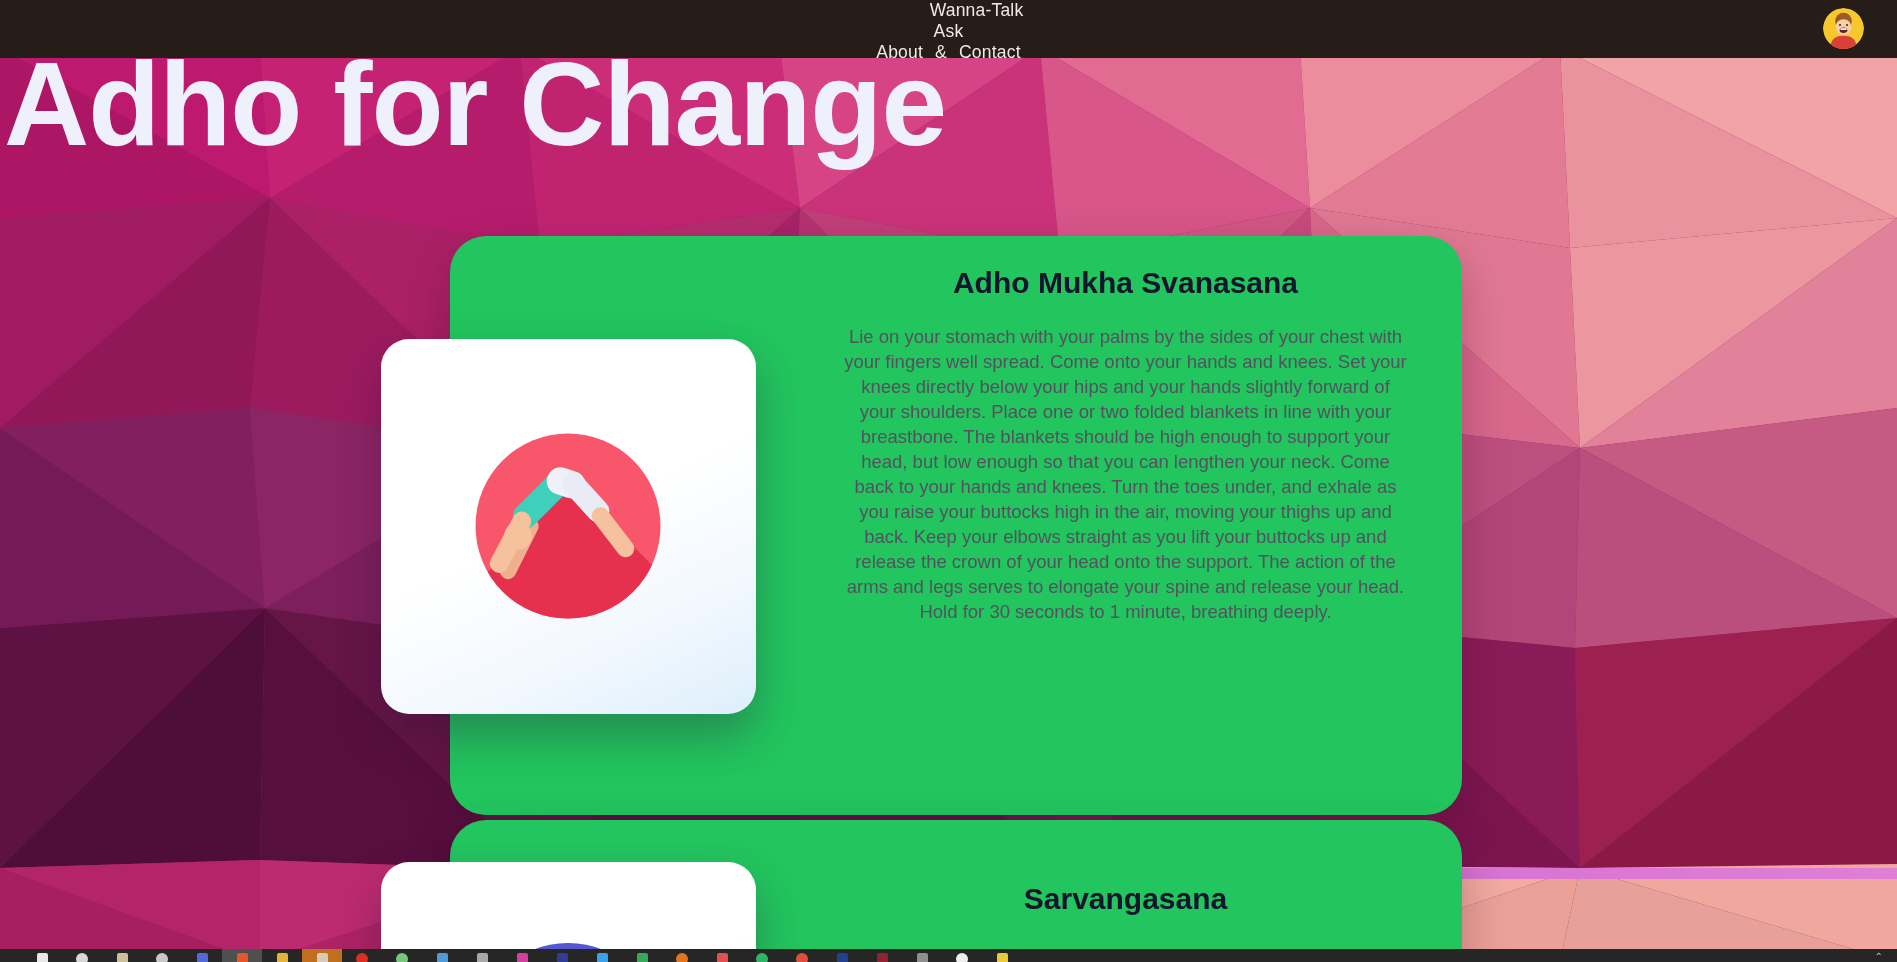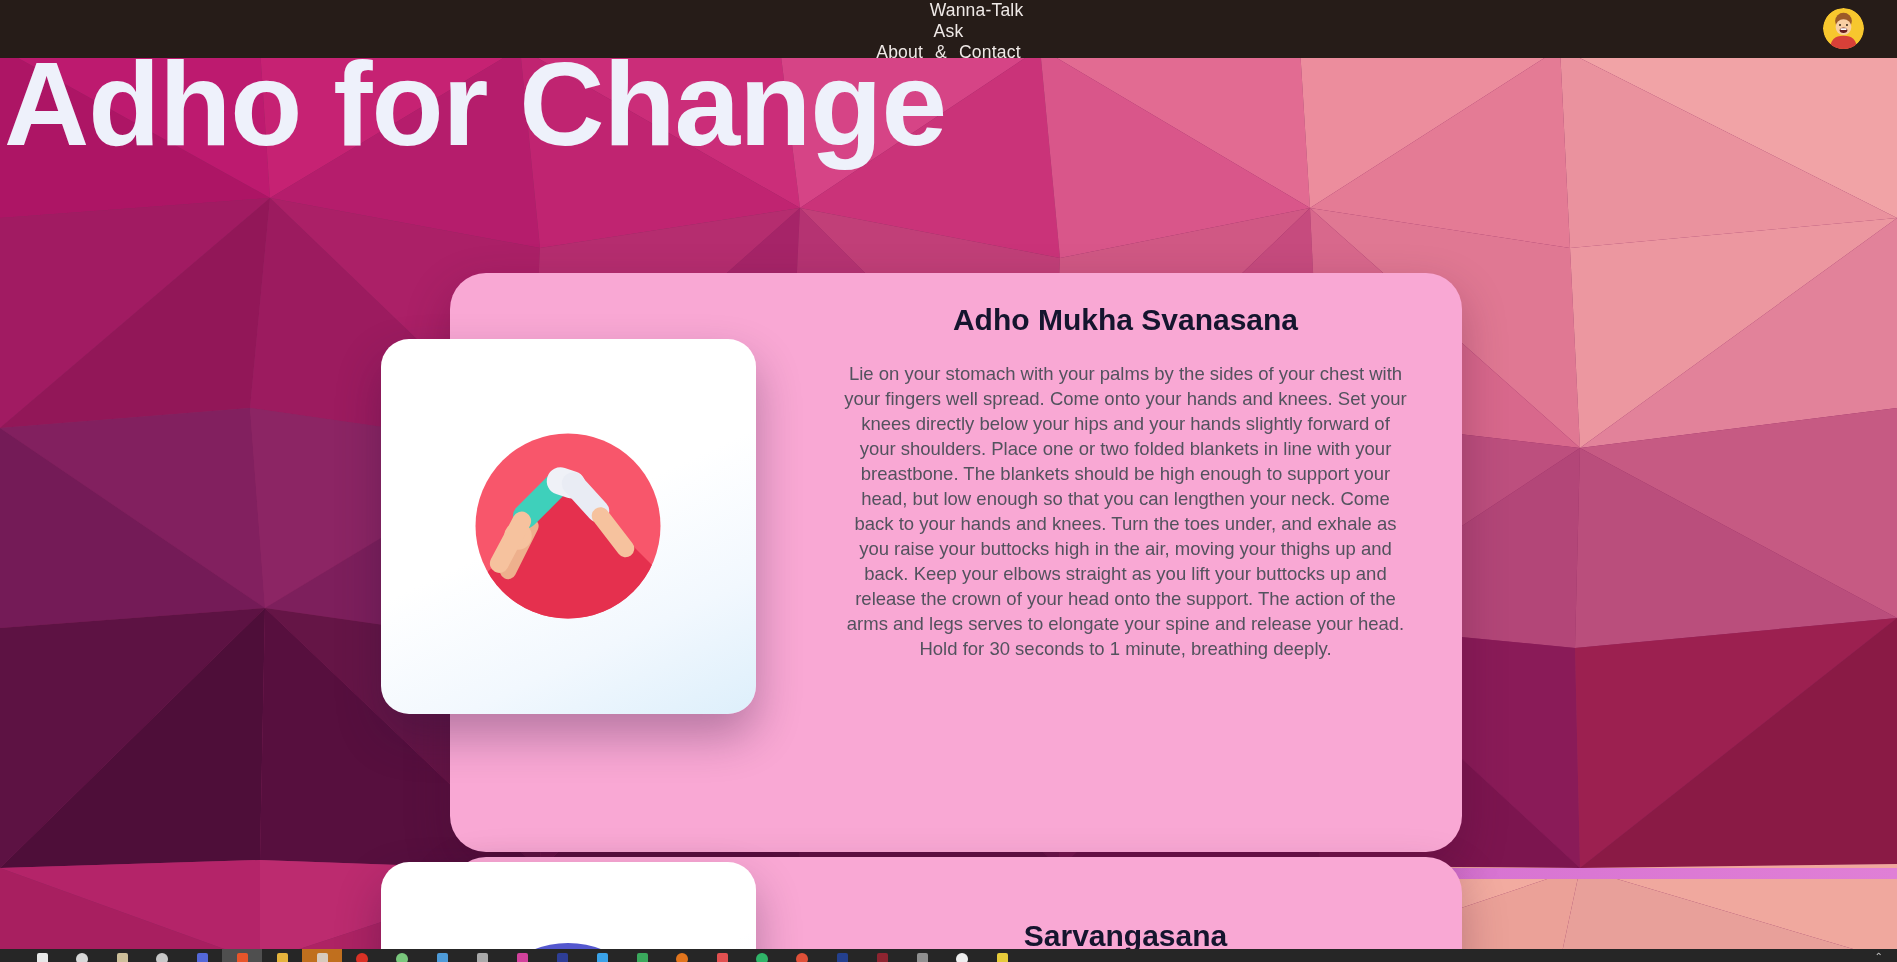--- a/index.html
+++ b/index.html
@@ -22,23 +22,23 @@
   .bg svg { display:block; width:1897px; height:914px; }
   .seam-stripe { position:absolute; top:868px; left:1020px; width:877px; height:11px;
                  background:linear-gradient(90deg,#b85bc2,#d46fd0 30%,#e07fd6); z-index:1; }
 
   
   .hero-title { position:absolute; top:38px; left:4px; z-index:2;
                 font-size:118px; font-weight:bold; line-height:1.12;
                 color:#eef1fb; letter-spacing:-1px; white-space:nowrap; }
 
   
-  .card { position:absolute; left:450px; width:1012px; background:#f9a8d4;
+  .card { position:absolute; left:450px; width:1012px; background:#22c55e;
           border-radius:36px; z-index:3;
-          box-shadow:0 18px 45px rgba(60,10,45,.28);margin-top:37px; }
+          box-shadow:0 18px 45px rgba(60,10,45,.28); }
   .card1 { top:236px; height:579px; }
   .card2 { top:820px; height:420px; }
   .card-text { position:absolute; left:393px; top:30px; width:565px; text-align:center; }
   .pose-title { font-size:30px; font-weight:bold; color:#15152e; margin-bottom:24px; }
   .pose-desc { font-size:18.5px; line-height:25px; color:#53525e; }
 
   .imgcard { position:absolute; left:381px; width:375px; border-radius:28px; z-index:4;
              background:linear-gradient(155deg,#ffffff 48%, #f2f8fe 75%, #ddeffb 100%);
              box-shadow:0 22px 45px rgba(45,20,60,.32); }
   .imgcard1 { top:339px; height:375px; }

